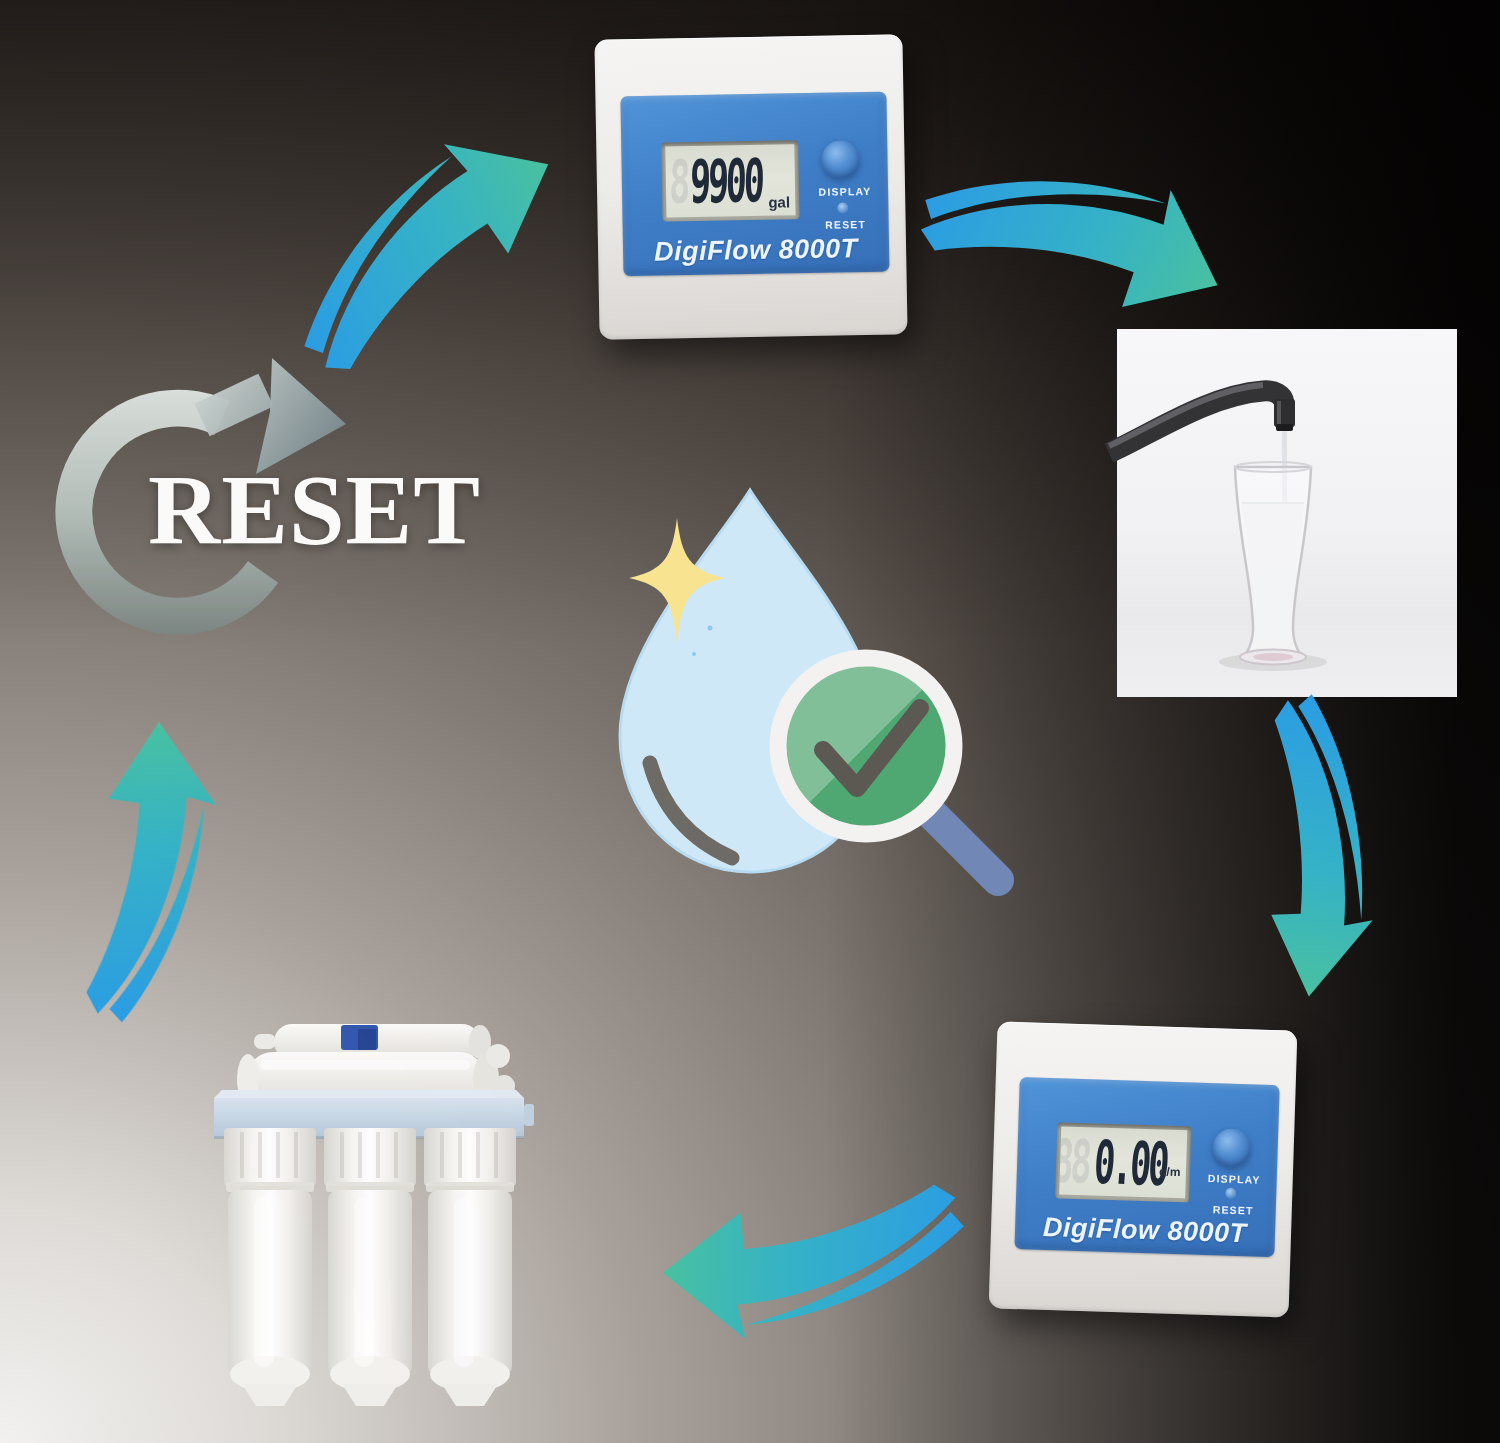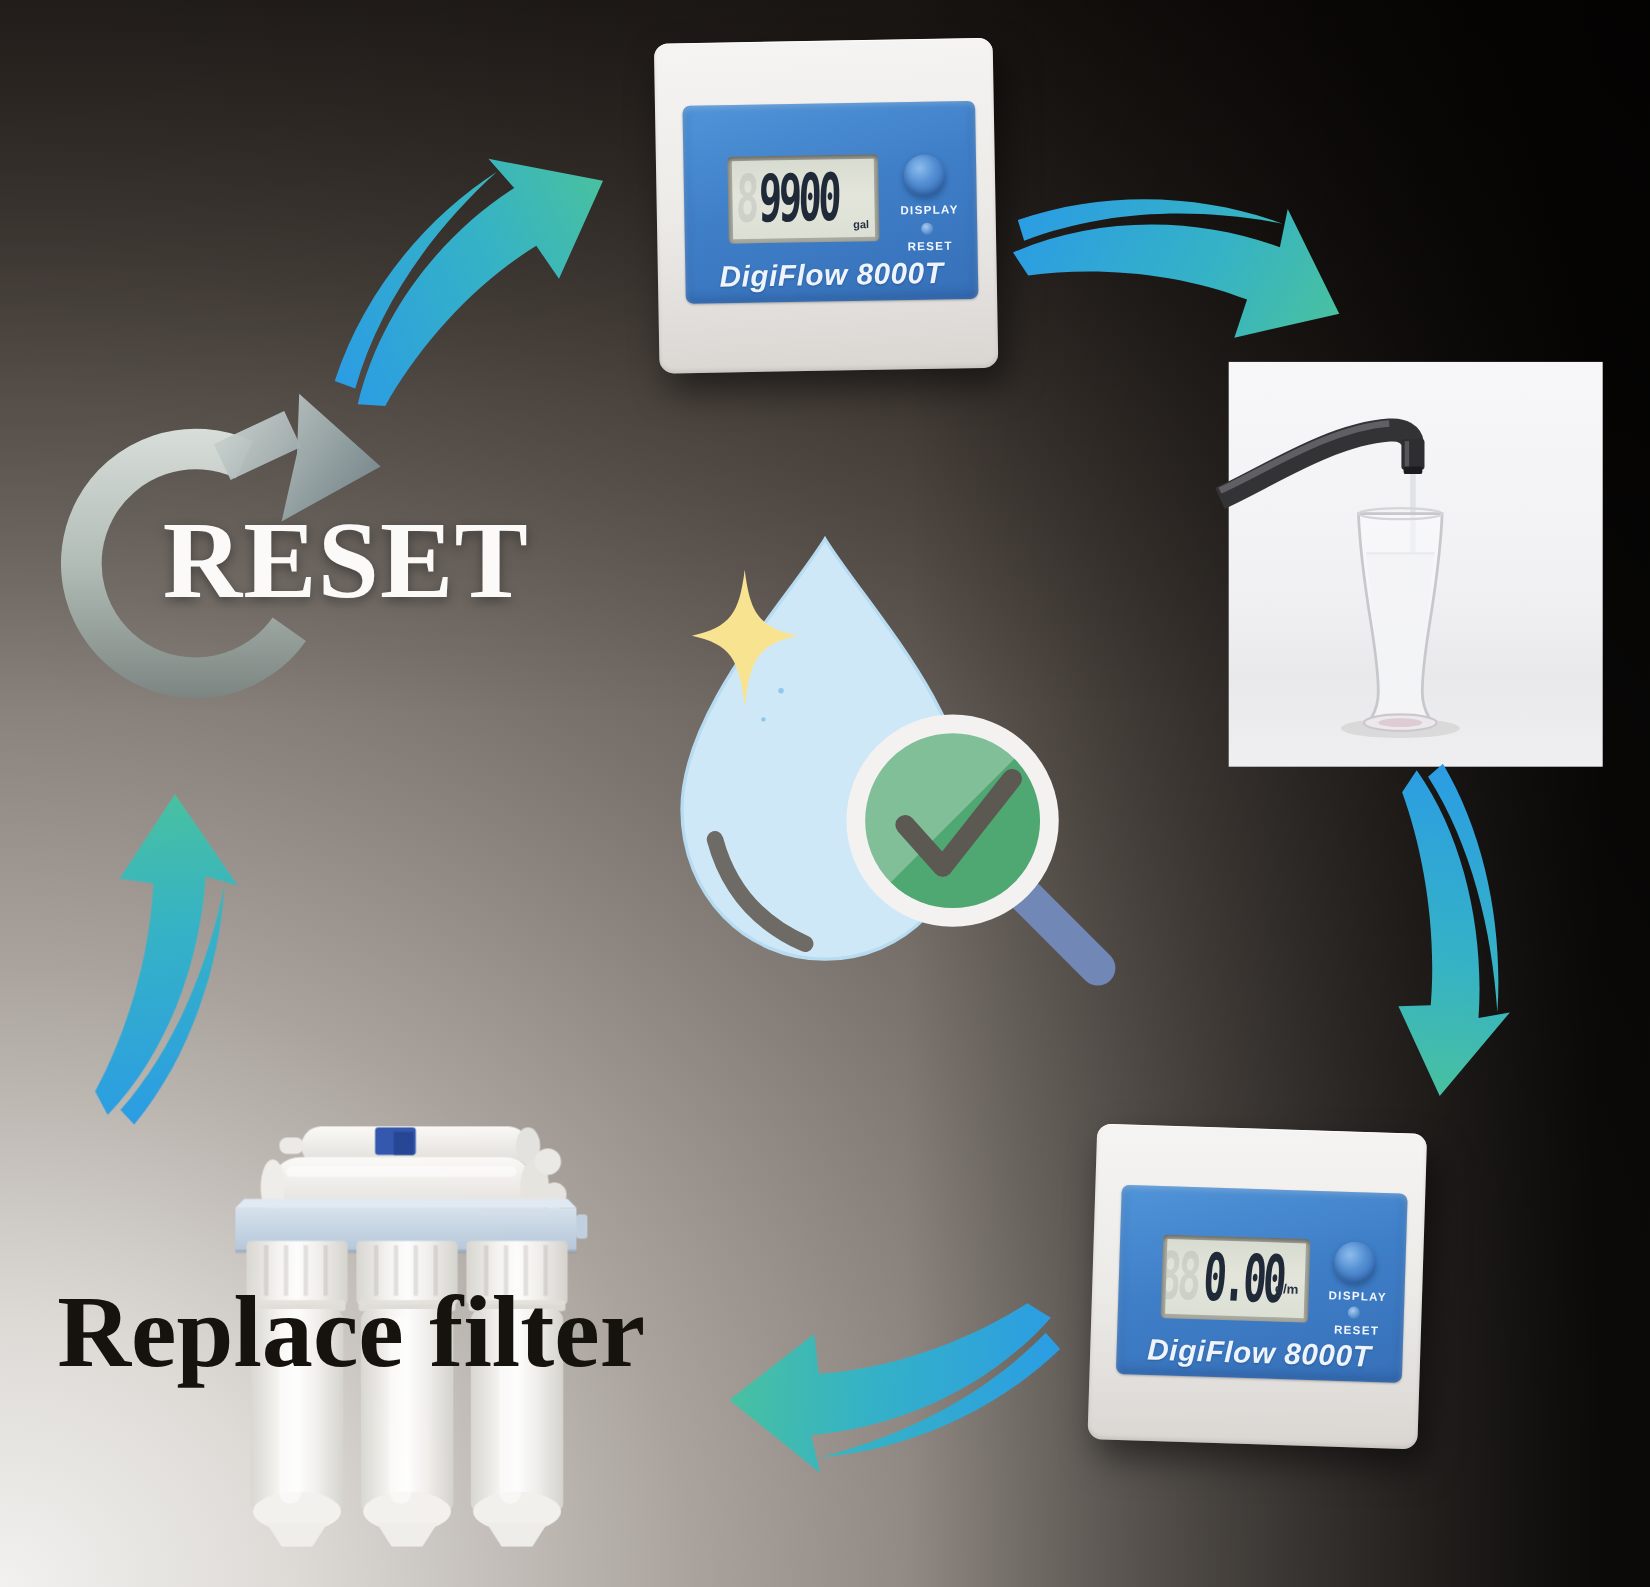--- a/index.html
+++ b/index.html
@@ -28,21 +28,21 @@
     border-radius:4px;padding:4px;box-shadow:inset 0 2px 5px rgba(0,0,0,.45);box-sizing:border-box;}
   .screen{position:relative;width:100%;height:100%;overflow:hidden;
     background:linear-gradient(180deg,#d8dbd0,#e3e5db 45%,#dce0d4);}
   .reading{position:absolute;inset:0;display:flex;align-items:center;justify-content:center;
     padding-left:6px;padding-right:28px;}
   .lcd-digits{font-family:"DejaVu Sans Mono",monospace;font-weight:bold;font-size:44px;
     letter-spacing:-4px;color:#1f2937;transform:scale(.8,1.35) skewX(-4deg);white-space:nowrap;}
   .lcd-ghost{font-family:"DejaVu Sans Mono",monospace;font-weight:bold;font-size:44px;
     letter-spacing:-4px;color:#1f2937;opacity:.09;transform:scale(.8,1.35) skewX(-4deg);margin-right:-8px;}
   .lcd-unit{position:absolute;right:5px;font-weight:bold;color:#273142;font-family:"Liberation Sans",sans-serif;}
-  .unit-gal{bottom:5px;font-size:10px;margin-top:32px;}
+  .unit-gal{bottom:5px;font-size:15px;margin-top:32px;}
   .unit-gpm{bottom:19px;font-size:12px;}
   .btn{position:absolute;left:73%;top:35%;width:38px;height:38px;border-radius:50%;
     background:radial-gradient(circle at 38% 32%,#8cbcec 0%,#5590d4 40%,#3a74be 75%,#31659f 100%);
     box-shadow:0 3px 6px rgba(10,25,60,.35), inset 0 -3px 6px rgba(10,25,60,.3);}
   .btn-label{position:absolute;left:68%;width:25%;text-align:center;color:#f2f7fd;
     font-size:10.5px;letter-spacing:1.2px;font-weight:bold;}
   .display-label{top:50%;}
   .reset-small-label{top:61%;}
   .led{position:absolute;left:77.8%;top:55.5%;width:11px;height:11px;border-radius:50%;
     background:radial-gradient(circle at 40% 35%,#a9cdf1,#5d92cf 60%,#41729f);}
@@ -250,21 +250,20 @@
           <rect x="2" y="170" width="88" height="10" rx="3" fill="#e3e1dc" opacity=".9"></rect>
           <rect x="4" y="178" width="84" height="186" rx="10" fill="url(#cartGrad)"></rect>
           <ellipse cx="46" cy="362" rx="40" ry="18" fill="#f4f2ef"></ellipse>
           <path d="M18,372 L74,372 L60,394 L32,394 Z" fill="#f1efec"></path>
           <rect x="30" y="185" width="20" height="170" rx="10" fill="rgba(255,255,255,.5)"></rect>
         </g>
       </g>
     </g>
   </svg>
 
-  <div id="replace-label" class="big-serif">Replace filter</div>
 
   <svg class="layer z3" style="left:590px;top:478px" width="430" height="420" viewBox="0 0 430 420">
     <g>
       <path d="M160,12 C196,70 290,168 290,258 C290,336 232,394 160,394 C88,394 30,336 30,258 C30,168 124,70 160,12 Z" fill="#cfe8f8" stroke="#b7dcf2" stroke-width="3"></path>
       <path d="M60,285 Q78,352 142,380" fill="none" stroke="#6e6a65" stroke-width="15" stroke-linecap="round"></path>
     </g>
     <g>
       <path d="M87,40 C92,80 100,92 135,100 C100,108 92,120 87,165 C82,120 74,108 39,100 C74,92 82,80 87,40 Z" fill="#f8e490"></path>
       <circle cx="120" cy="150" r="2.5" fill="#8fc8e8"></circle>
         <circle cx="104" cy="176" r="2" fill="#8fc8e8"></circle>

